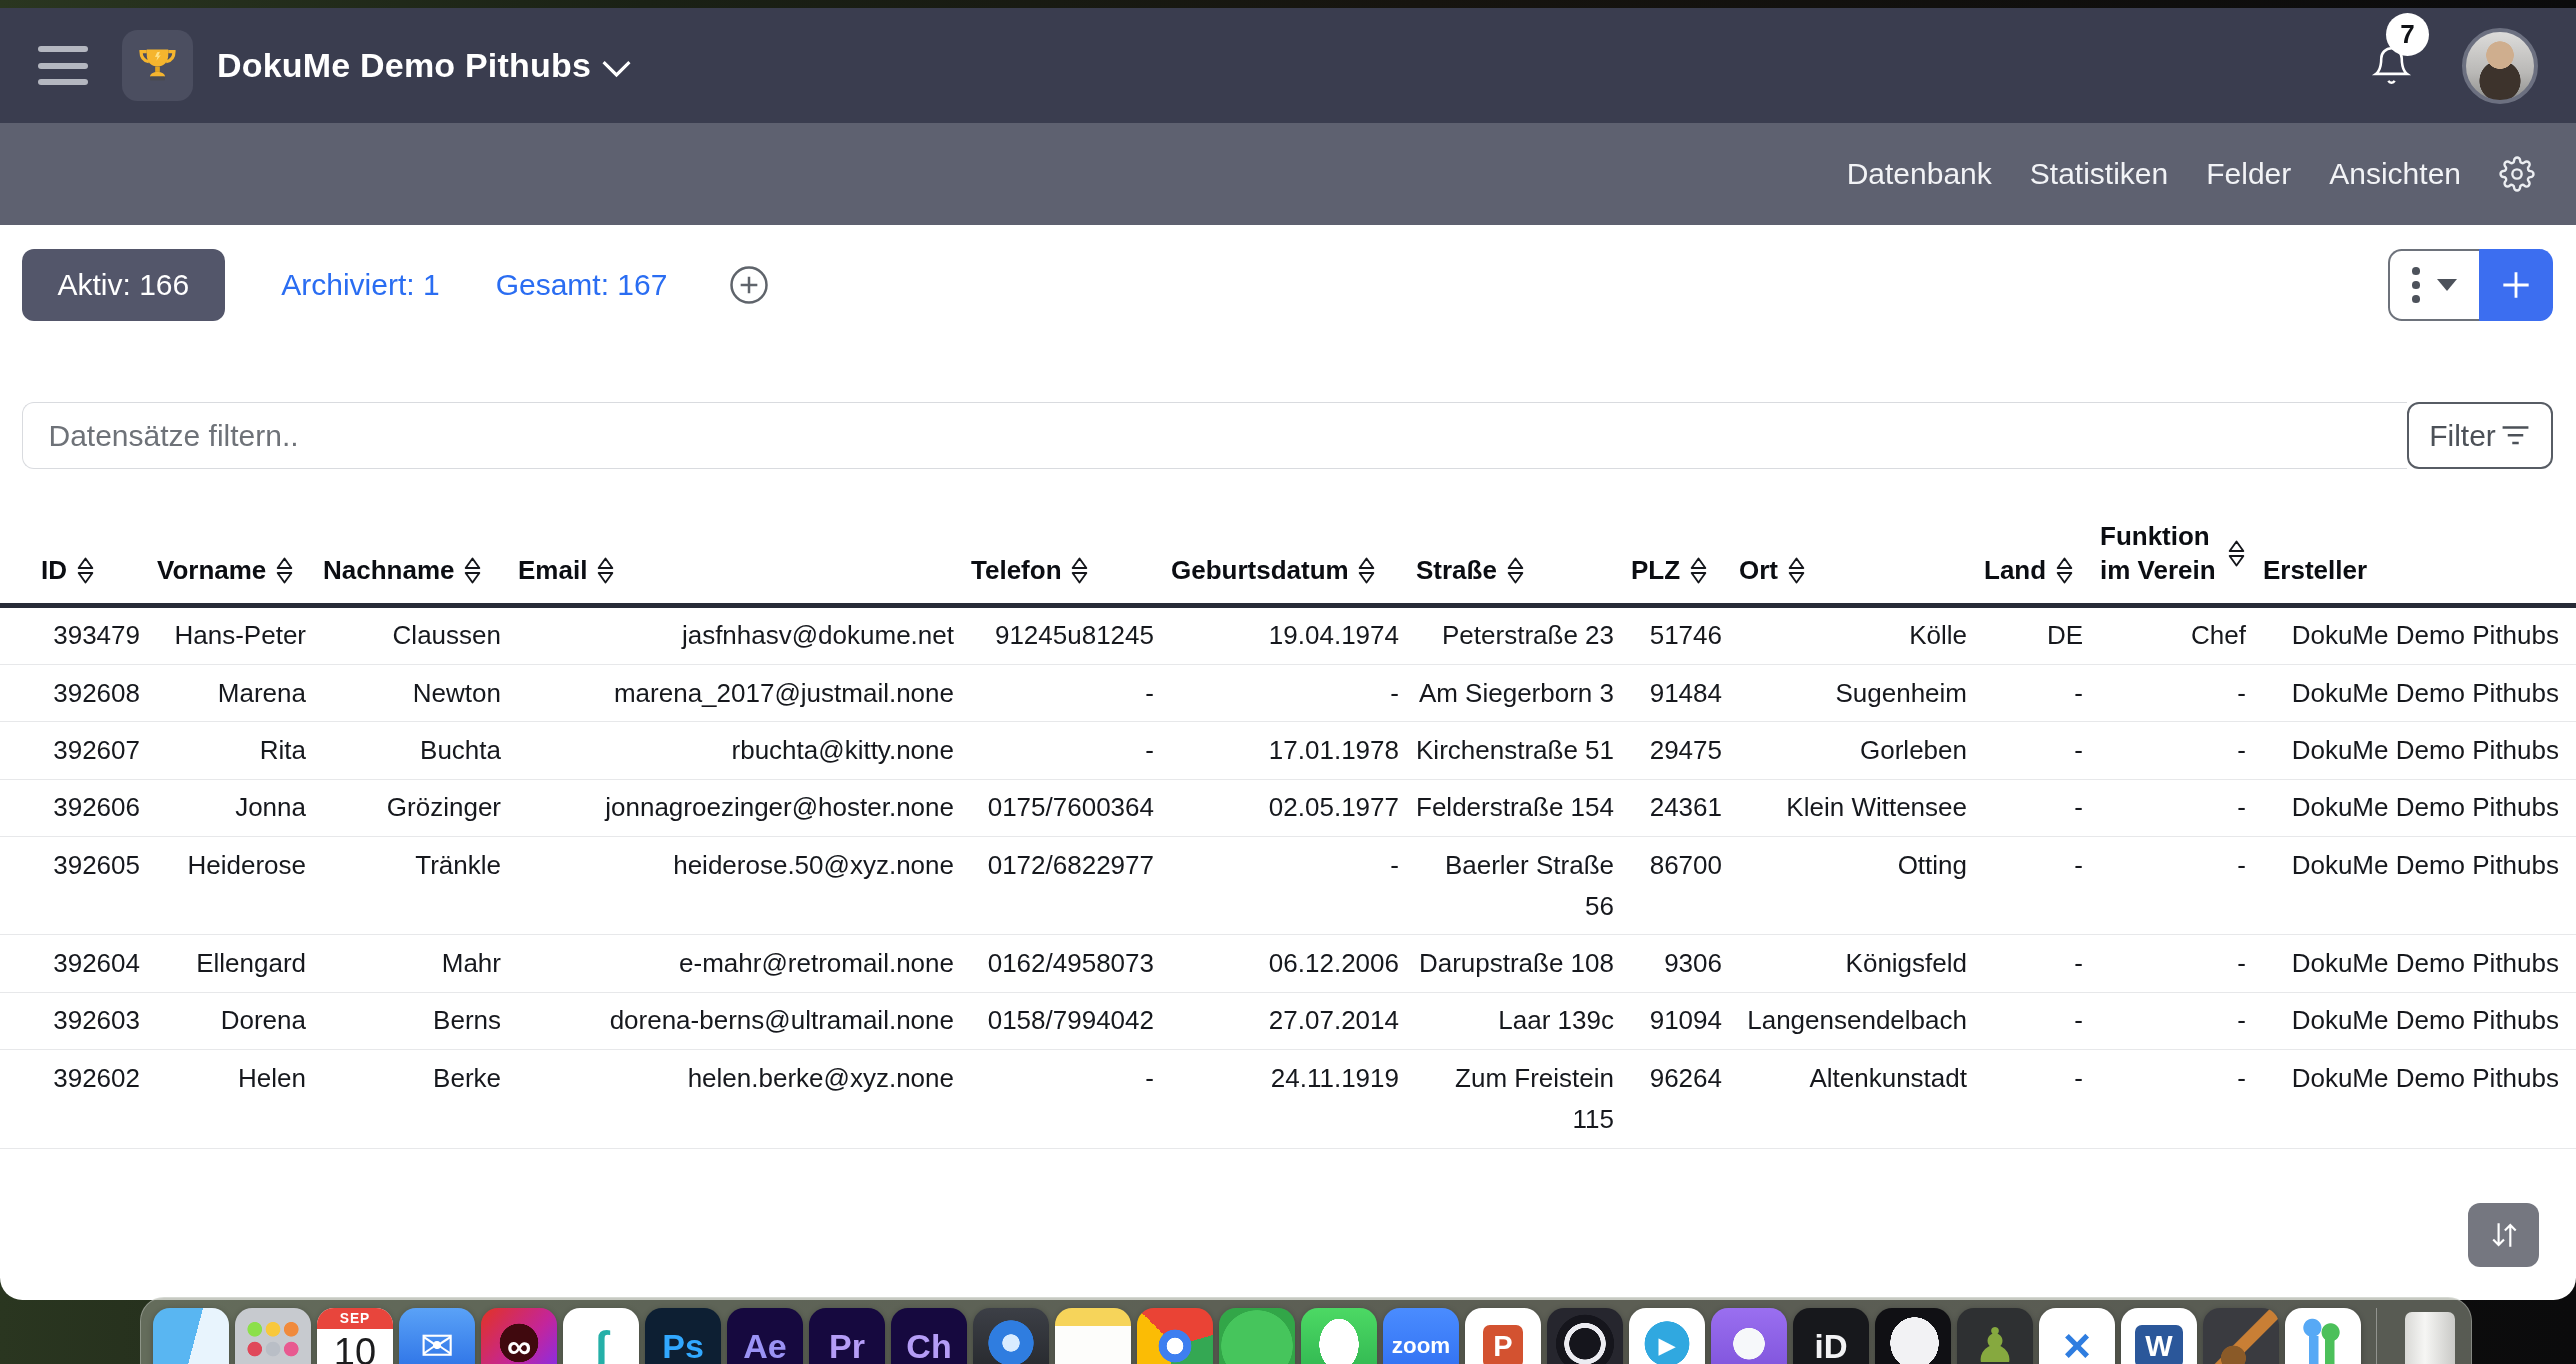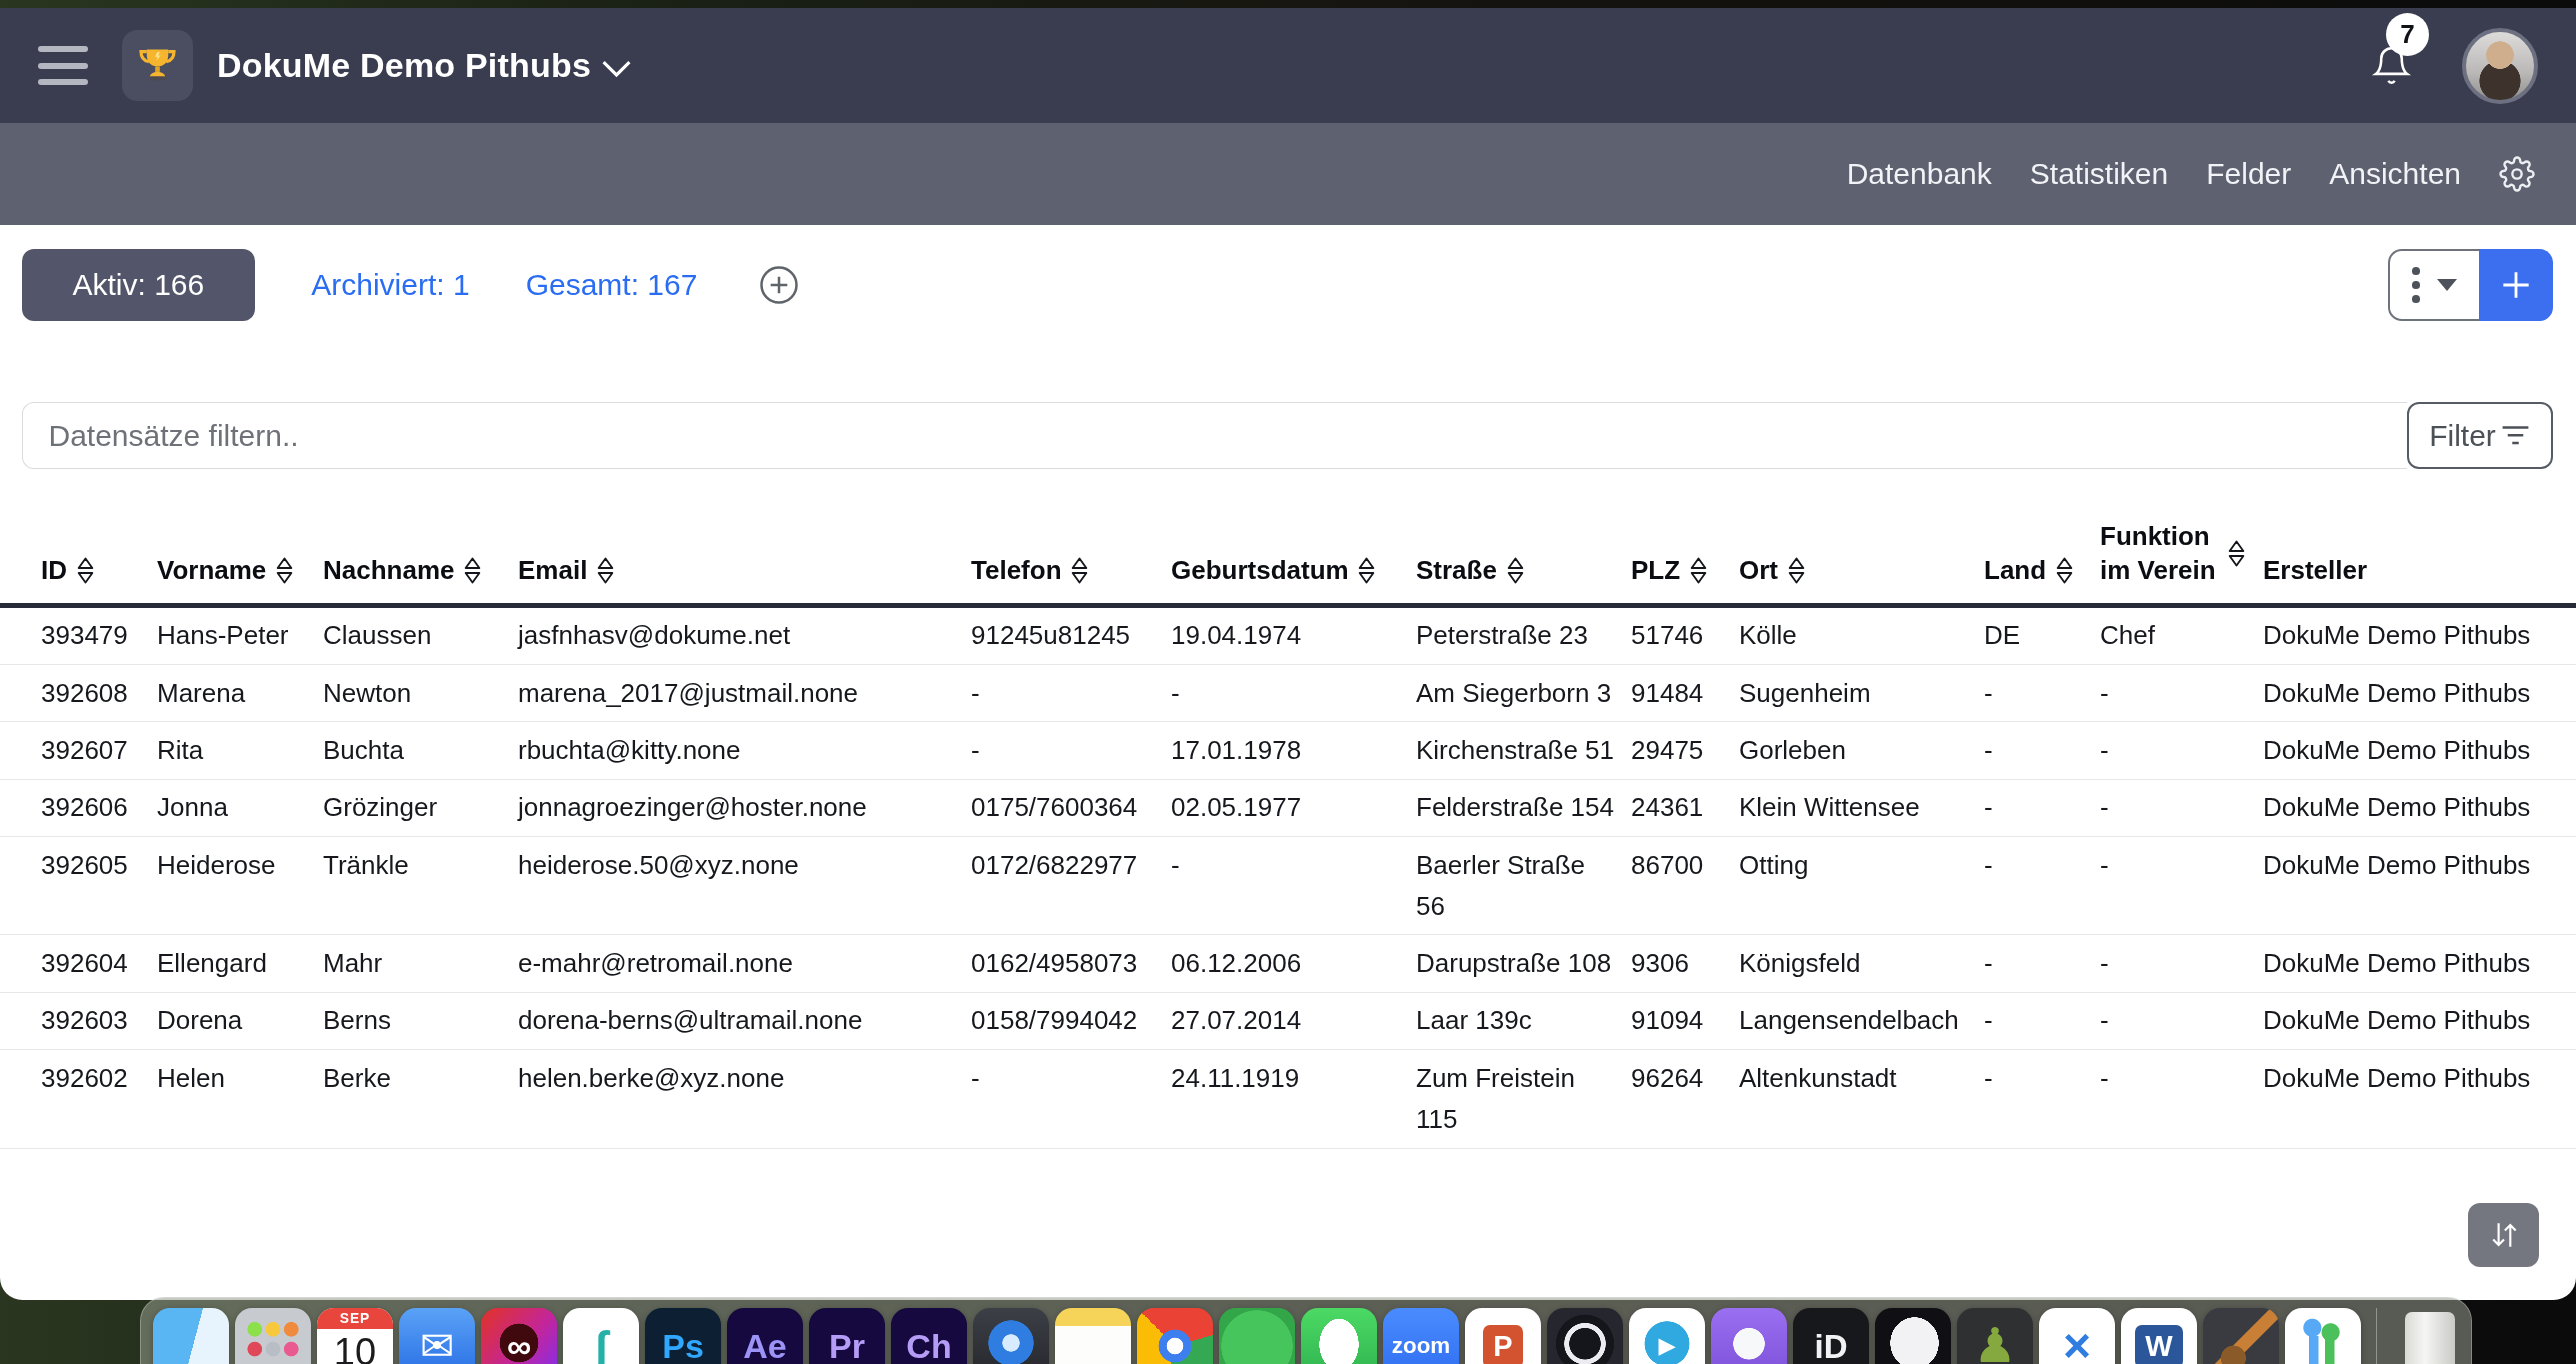--- a/index.html
+++ b/index.html
@@ -36,21 +36,21 @@
       radial-gradient(circle at 50% 72%, #3d332c 0 34%, transparent 35%),
       linear-gradient(#dddcda,#b9b8b6 60%,#8f8f8d);
   }
   
   .navbar{height:102px;background:#5e6170;display:flex;align-items:center;justify-content:flex-end;gap:38px;padding-right:41px;}
   .nav-item{color:#f2f3f6;font-size:30px;cursor:pointer;}
   .gear{display:flex;align-items:center;cursor:pointer;}
   
   .tabs-row{display:flex;align-items:center;margin:24px 23px 0 21.5px;height:72px;position:relative;}
   .tab{border:0;background:none;font-size:30px;cursor:pointer;padding:0;font-family:inherit;}
-  .tab.active{background:#53566a;color:#ffffff;border-radius:12px;height:72px;padding:0 51px;}
+  .tab.active{background:#53566a;color:#ffffff;border-radius:12px;height:72px;padding:0 36px;}
   .tab.link{color:#2a6df2;margin-left:56px;}
   .plus-circle{margin-left:62px;display:flex;align-items:center;cursor:pointer;}
   .tab-actions{position:absolute;right:0;top:0;display:flex;height:72px;}
   .dots-btn{width:91px;background:#ffffff;border:2.6px solid #6d727b;border-right:0;border-radius:13.8px 0 0 13.8px;display:flex;align-items:center;justify-content:center;cursor:pointer;}
   .dots{display:flex;flex-direction:column;gap:6px;}
   .dots i{width:7.7px;height:7.7px;border-radius:50%;background:#4d525b;}
   .caret{width:0;height:0;border-left:10.3px solid transparent;border-right:10.3px solid transparent;border-top:12px solid #4d525b;margin-left:17px;}
   .add-btn{width:74px;background:#3c6ef0;border:0;border-radius:0 13.8px 13.8px 0;display:flex;align-items:center;justify-content:center;cursor:pointer;}
   
   .filter-row{display:flex;margin:81px 23px 0 21.5px;height:67px;}
@@ -72,21 +72,21 @@
     padding:0 17px 15.5px 0;line-height:34px;border-bottom:5.2px solid #272b37;
   }
   th:first-child,td:first-child{padding-left:41px;}
   .hcell{display:flex;align-items:center;gap:8.6px;}
   .hcell .hlabel{min-width:0;}
   .nowrap .hlabel{white-space:nowrap;}
   td{
     vertical-align:top;font-size:26px;color:#16181d;line-height:41px;
     padding:7.7px 17px 7.7px 0;border-bottom:1.7px solid #e7e8ea;
   }
-  tbody tr{cursor:pointer;}
+  tbody tr{cursor:pointer;text-align:right;}
   .sort-icon{display:inline-flex;flex:0 0 auto;}
   
   .scroll-btn{
     position:absolute;left:2468px;top:1203px;width:71px;height:64px;border-radius:12px;
     background:rgba(106,109,118,0.93);border:0;display:flex;align-items:center;justify-content:center;cursor:pointer;
   }
   
   .dock{
     position:absolute;left:140px;top:1297px;width:2332px;height:103px;border-radius:24px;
     background:rgba(152,157,142,0.55);border:0.9px solid rgba(255,255,255,0.28);

